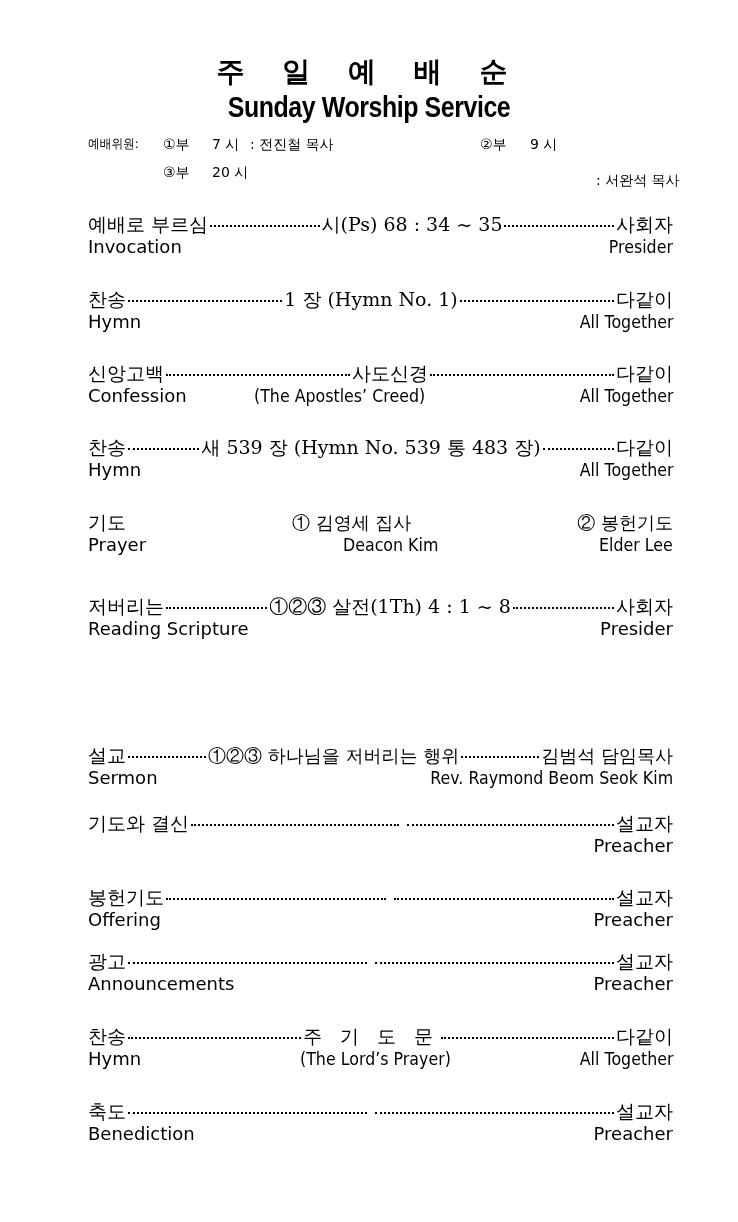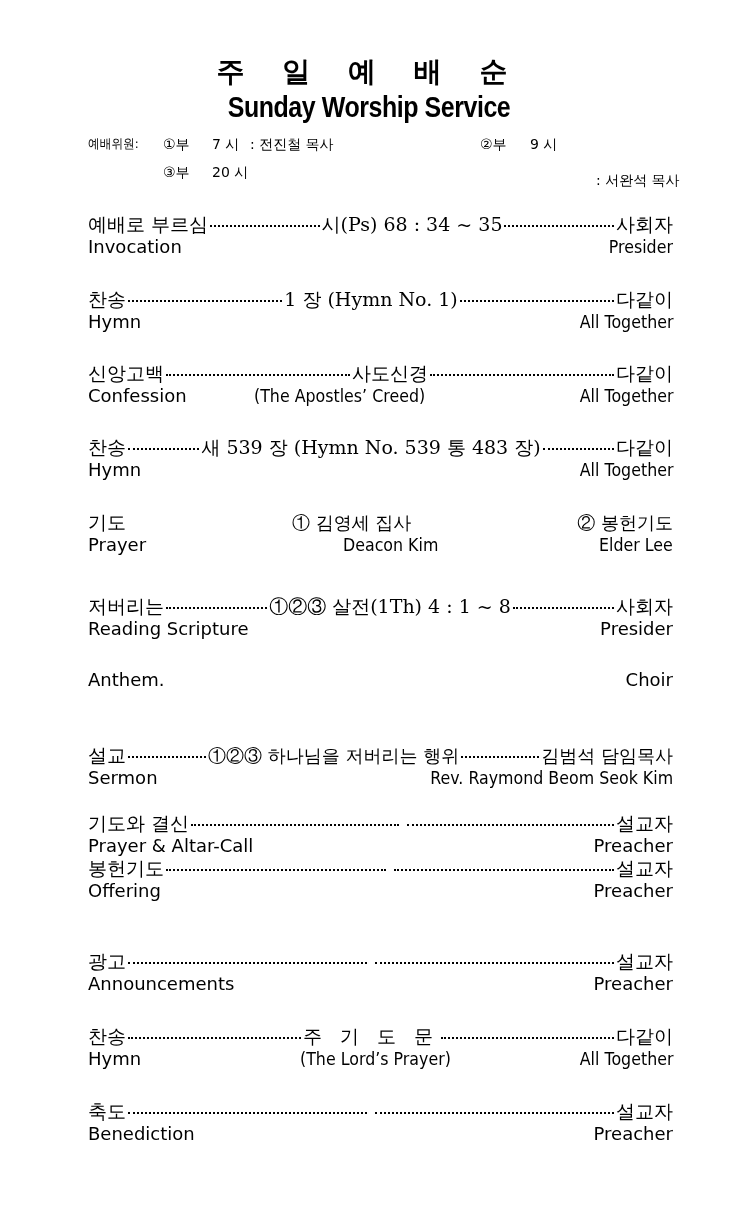--- a/index.html
+++ b/index.html
@@ -126,24 +126,20 @@
     <span class="dots"></span>
     <span class="right">사회자</span>
   </div>
   <div class="row-en">
     <span class="en-left">Reading Scripture</span>
     <span class="en-right">Presider</span>
   </div>
 </div>
 
 <div class="item" style="top:669px;">
-  <div class="row-en">
-    <span class="en-left">Anthem.</span>
-    <span class="en-right">Choir</span>
-  </div>
 </div>
 
 <div class="item" style="top:743px;">
   <div class="row-ko">
     <span class="ko-label">설교</span>
     <span class="dots"></span>
     <span class="center" style="font-size:18px;">①②③ 하나님을 저버리는 행위</span>
     <span class="dots"></span>
     <span class="center" style="font-size:18px;">김범석 담임목사</span>
   </div>
@@ -154,26 +150,25 @@
 </div>
 
 <div class="item" style="top:811px;">
   <div class="row-ko">
     <span class="ko-label">기도와 결신</span>
     <span class="dots" style="margin-right:6px;"></span>
     <span class="dots"></span>
     <span class="right">설교자</span>
   </div>
   <div class="row-en">
-    <span class="en-left">Prayer &amp; Altar-Call</span>
-    <span class="en-right">Preacher</span>
-  </div>
-</div>
-
-<div class="item" style="top:856px;">
+    <span class="en-right">Preacher</span>
+  </div>
+</div>
+
+<div class="item" style="top:885px;">
   <div class="row-ko">
     <span class="ko-label">봉헌기도</span>
     <span class="dots" style="margin-right:6px;"></span>
     <span class="dots"></span>
     <span class="right">설교자</span>
   </div>
   <div class="row-en">
     <span class="en-left">Offering</span>
     <span class="en-right">Preacher</span>
   </div>

